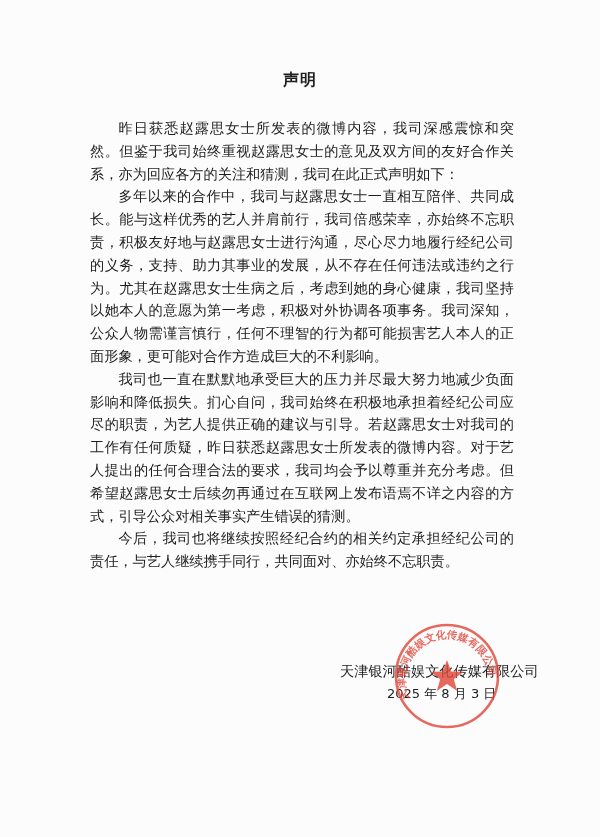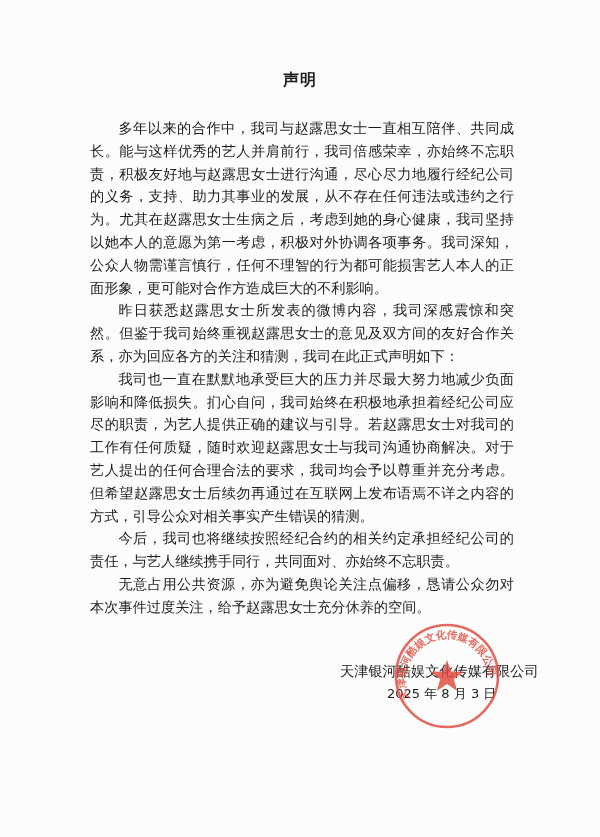--- a/index.html
+++ b/index.html
@@ -32,25 +32,24 @@
     opacity: 0.82;
   }
 </style>
 </head>
 <body>
 
 <div class="page">
   <div class="title">声明</div>
 
   <div class="body">
+    <p>昨日获悉赵露思女士所发表的微博内容，我司深感震惊和突然。但鉴于我司始终重视赵露思女士的意见及双方间的友好合作关系，亦为回应各方的关注和猜测，我司在此正式声明如下：</p>
     <p>多年以来的合作中，我司与赵露思女士一直相互陪伴、共同成长。能与这样优秀的艺人并肩前行，我司倍感荣幸，亦始终不忘职责，积极友好地与赵露思女士进行沟通，尽心尽力地履行经纪公司的义务，支持、助力其事业的发展，从不存在任何违法或违约之行为。尤其在赵露思女士生病之后，考虑到她的身心健康，我司坚持以她本人的意愿为第一考虑，积极对外协调各项事务。我司深知，公众人物需谨言慎行，任何不理智的行为都可能损害艺人本人的正面形象，更可能对合作方造成巨大的不利影响。</p>
-    <p>昨日获悉赵露思女士所发表的微博内容，我司深感震惊和突然。但鉴于我司始终重视赵露思女士的意见及双方间的友好合作关系，亦为回应各方的关注和猜测，我司在此正式声明如下：</p>
-    <p>我司也一直在默默地承受巨大的压力并尽最大努力地减少负面影响和降低损失。扪心自问，我司始终在积极地承担着经纪公司应尽的职责，为艺人提供正确的建议与引导。若赵露思女士对我司的工作有任何质疑，随时欢迎赵露思女士与我司沟通协商解决。对于艺人提出的任何合理合法的要求，我司均会予以尊重并充分考虑。但希望赵露思女士后续勿再通过在互联网上发布语焉不详之内容的方式，引导公众对相关事实产生错误的猜测。</p>
+    <p>我司也一直在默默地承受巨大的压力并尽最大努力地减少负面影响和降低损失。扪心自问，我司始终在积极地承担着经纪公司应尽的职责，为艺人提供正确的建议与引导。若赵露思女士对我司的工作有任何质疑，昨日获悉赵露思女士所发表的微博内容。对于艺人提出的任何合理合法的要求，我司均会予以尊重并充分考虑。但希望赵露思女士后续勿再通过在互联网上发布语焉不详之内容的方式，引导公众对相关事实产生错误的猜测。</p>
     <p>今后，我司也将继续按照经纪合约的相关约定承担经纪公司的责任，与艺人继续携手同行，共同面对、亦始终不忘职责。</p>
-    <p>无意占用公共资源，亦为避免舆论关注点偏移，恳请公众勿对本次事件过度关注，给予赵露思女士充分休养的空间。</p>
   </div>
 
   <div class="sign">
     <span class="company">天津银河酷娱文化传媒有限公司</span>
     <span class="date">2025 年 8 月 3 日</span>
   </div>
 
   <svg class="seal" viewBox="0 0 108 108">
     <defs>
       <path id="sealArc" d="M 17 78 A 42 42 0 1 1 91 78" fill="none"></path>

